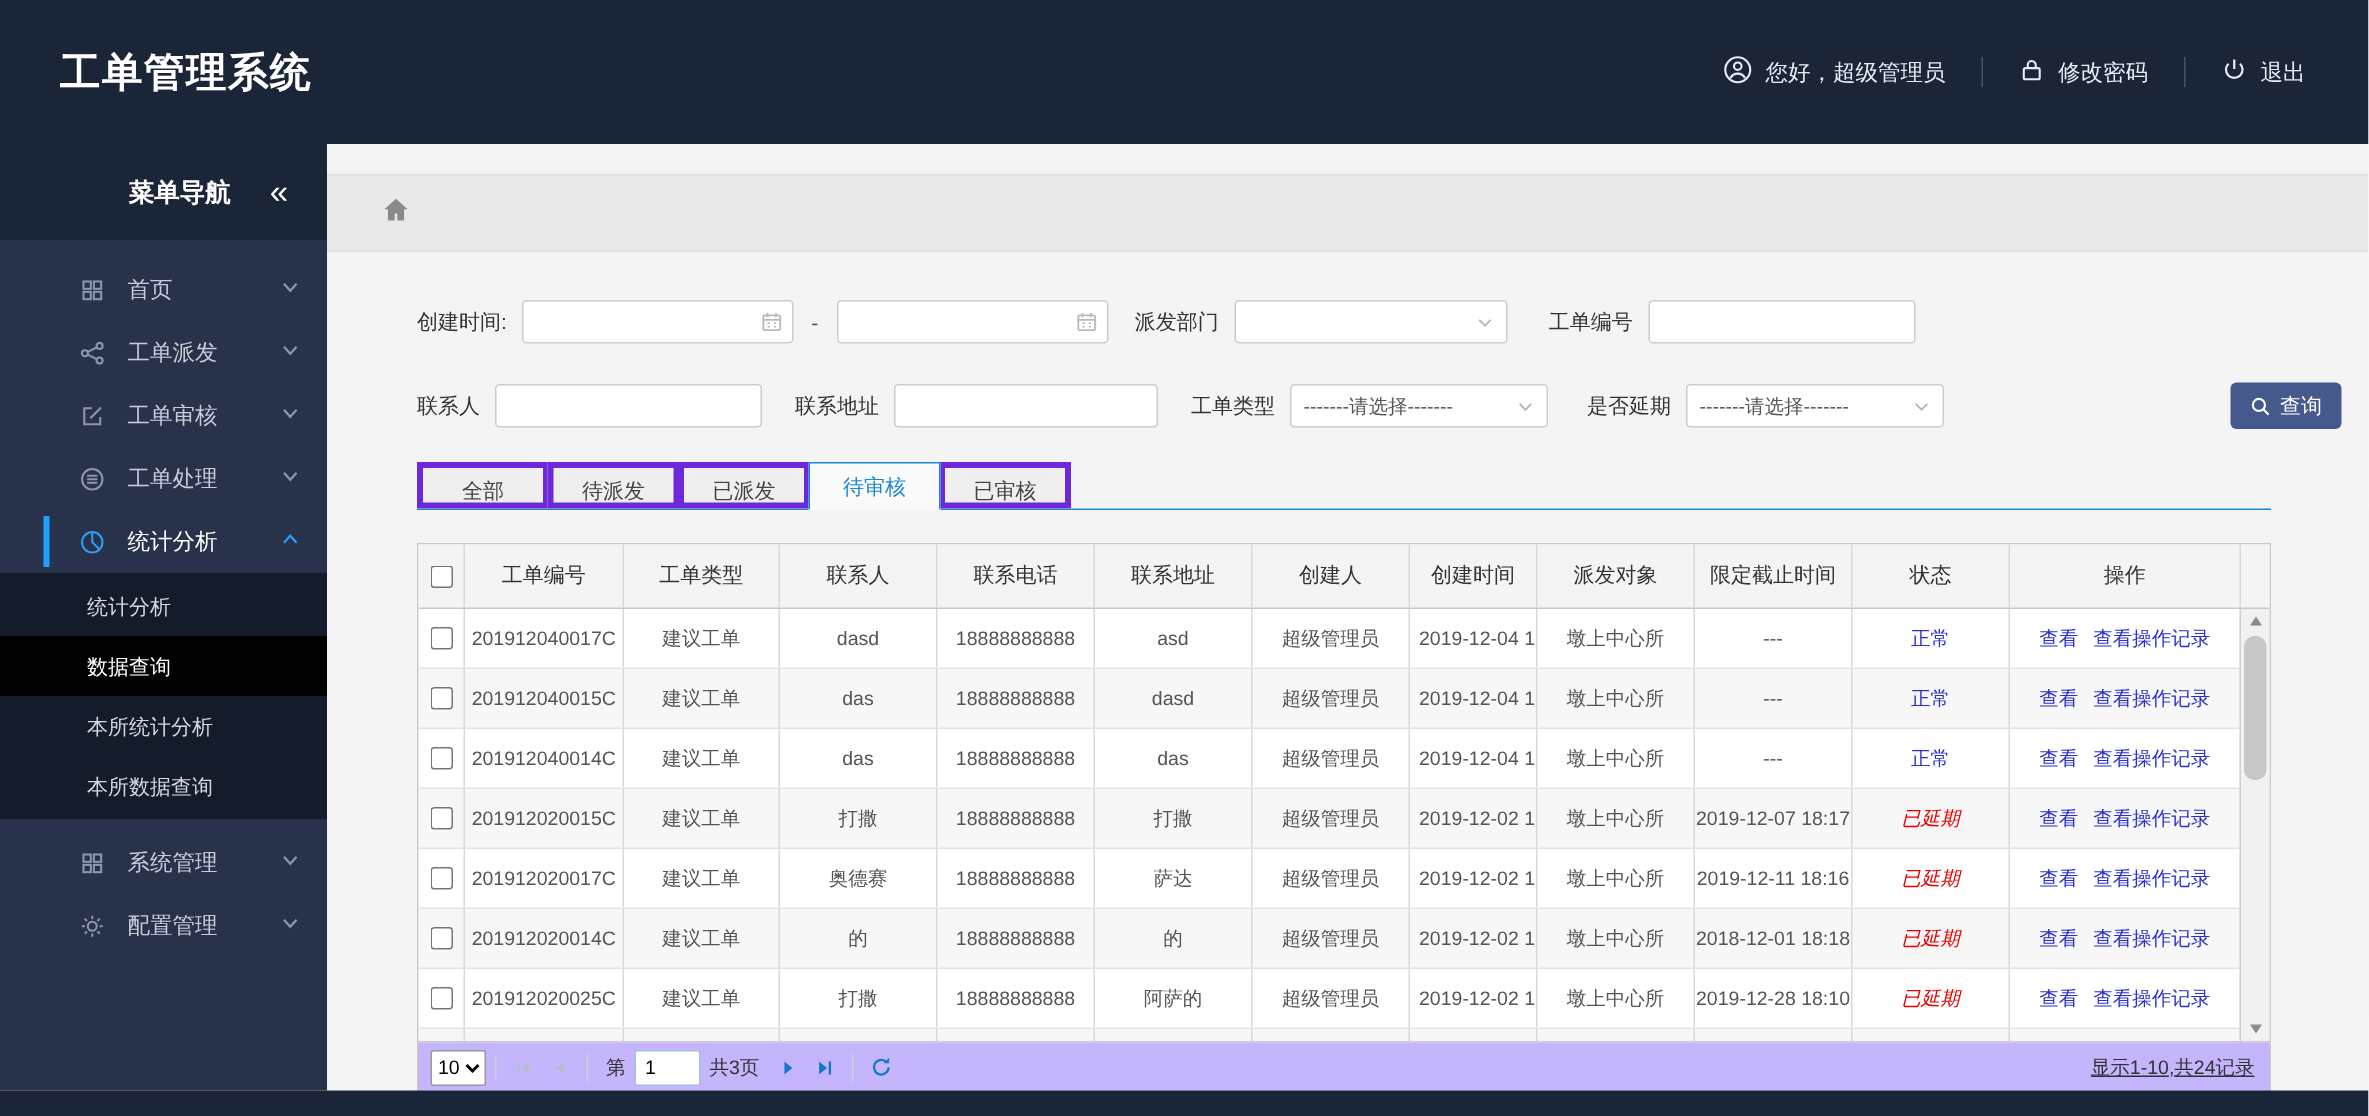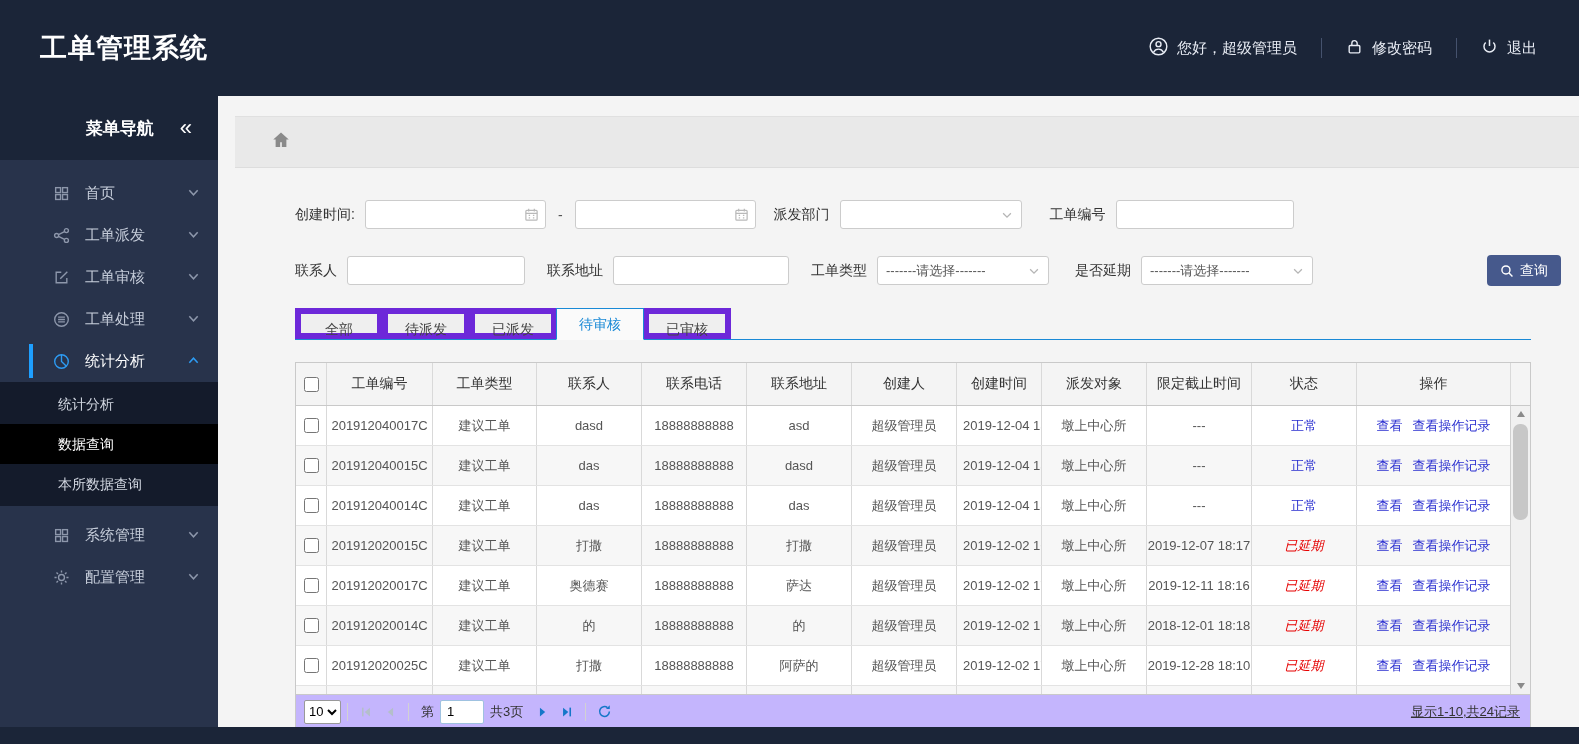--- a/index.html
+++ b/index.html
@@ -8,21 +8,21 @@
 
   
   .topbar { height:96px; background:#1b2538; display:flex; align-items:center; justify-content:space-between; flex:none;gap:28px; }
   .app-title { color:#fff; font-size:27px; font-weight:bold; padding-left:40px; letter-spacing:1px; }
   .topbar-right { display:flex; align-items:center; padding-right:42px; color:#e8ecf4; font-size:15px; }
   .topbar-item { display:flex; align-items:center; gap:9px; cursor:pointer; }
   .topbar-item svg { stroke:#e8ecf4; }
   .tsep { width:1px; height:20px; background:#45526d; margin:0 24px; }
 
   
-  .mid { flex:1; display:flex; min-height:0;gap:17px; }
+  .mid { flex:1; display:flex; min-height:0; }
   .bottom-strip { height:17px; background:#1b2538; flex:none; }
 
   
   .sidebar { width:218px; background:#28334b; flex:none; display:flex; flex-direction:column; }
   .sidebar-header { height:64px; background:#1b2538; color:#fff; display:flex; align-items:center; justify-content:flex-end; padding:0 28px 0 0; gap:26px; }
   .sidebar-title { font-size:17px; font-weight:bold; }
   .collapse-ic { font-size:22px; color:#fff; cursor:pointer; line-height:1; letter-spacing:-2px; }
   .side-nav { padding-top:12px; }
   .side-item { height:42px; display:flex; align-items:center; padding:0 18px 0 22px; color:#c6cdda; font-size:15px; cursor:pointer; position:relative;margin-left:29px; }
   .side-item .s-icon { width:20px; display:flex; justify-content:center; margin-right:14px; }
@@ -50,21 +50,21 @@
   .date-wrap { position:relative; }
   .date-wrap .inp { width:181px; padding-right:30px; }
   .date-wrap svg { position:absolute; right:7px; top:7px; }
   .dash { margin:0 12px; color:#555; }
   .sel { height:29px; background:#fff; border:1px solid #ccc; border-radius:3px; display:flex; align-items:center; justify-content:space-between; padding:0 8px; color:#555; font-size:13px; cursor:pointer; }
   .sel .sel-txt { white-space:nowrap; overflow:hidden; }
   .search-btn { margin-left:auto; margin-right:18px; height:31px; width:74px; background:#46598c; border:none; border-radius:4px; color:#fff; font-size:14px; display:flex; align-items:center; justify-content:center; gap:6px; cursor:pointer; }
 
   
   .tabs { margin-top:22px; display:flex; border-bottom:1px solid #1989d6; width:1236px; }
-  .tab { width:88px; height:31px; line-height:30px; text-align:center; font-size:14px; color:#444; background:#efefef; border:6px solid #6d28d9; margin-left:-1px; cursor:pointer; }
+  .tab { width:88px; height:31px; line-height:30px; text-align:center; font-size:14px; color:#444; background:#efefef; border:4px solid #6d28d9; margin-left:-1px; cursor:pointer; }
   .tab:first-child { margin-left:0; }
   .tab.active { background:#fafafa; color:#1989d6; border:1px solid #1989d6; border-bottom:1px solid #fafafa; position:relative; margin-bottom:-1px; height:32px; }
 
   
   .grid { width:1236px; margin-top:22px; border:1px solid #c9c9c9; background:#fff; }
   .g-head { display:flex; background:#f4f4f4; border-bottom:1px solid #c9c9c9; height:43px; }
   .g-head .cell { font-size:14px; color:#333; font-weight:normal; }
   .cell { display:flex; align-items:center; justify-content:center; border-left:1px solid #d9d9d9; height:100%; overflow:hidden; white-space:nowrap; font-size:13px; color:#555; }
   .cell:first-child { border-left:none; }
   .c-check{width:30px} .c-no{width:106px} .c-type{width:104px} .c-contact{width:105px} .c-phone{width:105px}
@@ -202,20 +202,21 @@
               </svg>
             </span>
           <span class="s-label">统计分析</span>
           <span class="s-chev"><svg width="13" height="13" viewBox="0 0 14 14" fill="none" stroke-width="1.6">
                 <polyline points="2.5,9.5 7,4.5 11.5,9.5"></polyline>
               </svg></span>
         </div>
         <div class="submenu">
           <div class="sub-item">统计分析</div>
           <div class="sub-item selected">数据查询</div>
+          <div class="sub-item">本所统计分析</div>
           <div class="sub-item">本所数据查询</div>
         </div>
         <div class="side-item" style="margin-top:8px;">
           <span class="s-icon">
               <svg width="17" height="17" viewBox="0 0 16 16" fill="none" stroke-width="1.3">
                 <rect x="2.5" y="2.5" width="4.6" height="4.6"></rect>
                 <rect x="9" y="2.5" width="4.6" height="4.6"></rect>
                 <rect x="2.5" y="9" width="4.6" height="4.6"></rect>
                 <rect x="9" y="9" width="4.6" height="4.6"></rect>
               </svg>

